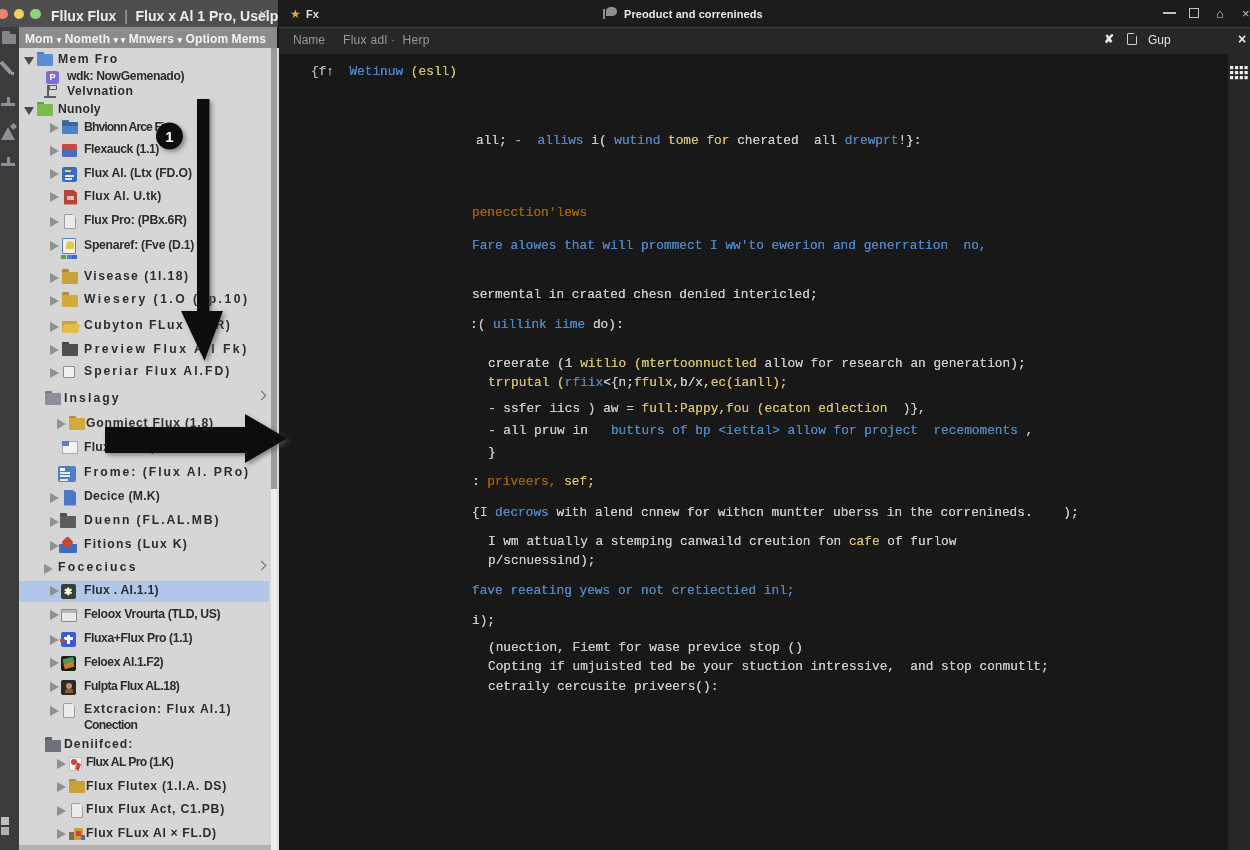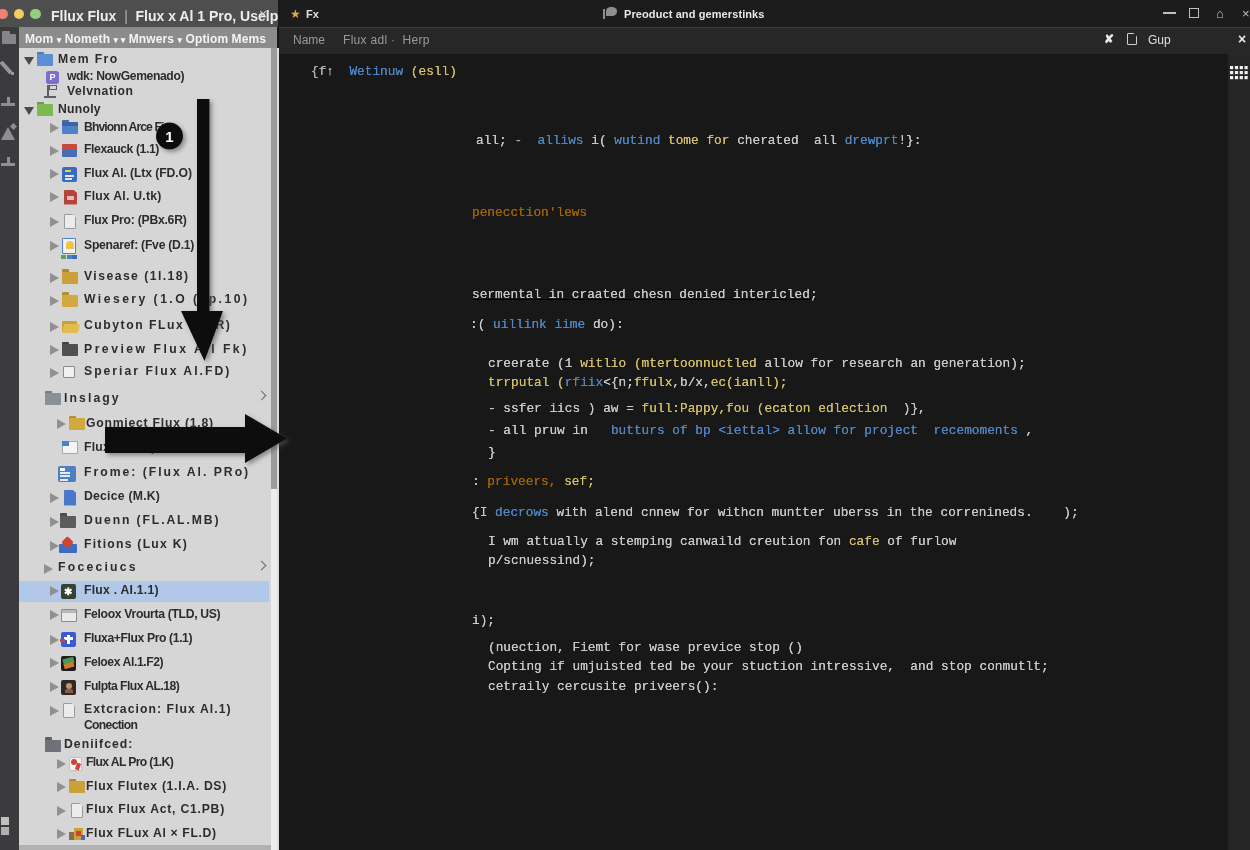--- a/index.html
+++ b/index.html
@@ -186,21 +186,21 @@
   <div style="position:absolute;left:271px;top:48px;width:6px;height:802px;background:#ededed;"></div>
   <div style="position:absolute;left:271px;top:48px;width:6px;height:441px;background:#9b9b9b;"></div>
   <div style="position:absolute;left:277px;top:48px;width:1.5px;height:802px;background:#dcdcdc;"></div>
 
   <div style="position:absolute;left:278.5px;top:0;width:971.5px;height:850px;background:#181818;"></div>
   <div style="position:absolute;left:278.5px;top:0;width:971.5px;height:27px;background:#1c1c1c;"></div>
   <div style="position:absolute;left:290px;top:7px;color:#e2aa3a;font-size:12px;">★</div>
   <div style="position:absolute;left:306px;top:8px;color:#e0e0e0;font-size:11px;font-weight:bold;">Fx</div>
   <div style="position:absolute;left:603px;top:9px;width:1.5px;height:10px;background:#8e8e8e;"></div>
     <div style="position:absolute;left:606px;top:7px;width:11px;height:9px;background:#8e8e8e;border-radius:45% 45% 45% 0;"></div>
-  <div style="position:absolute;left:624px;top:8px;color:#e8e8e8;font-size:11px;font-weight:bold;letter-spacing:.1px;">Preoduct and gemerstinks</div>
+  <div style="position:absolute;left:624px;top:8px;color:#e8e8e8;font-size:11px;font-weight:bold;letter-spacing:.1px;">Preoduct and correnineds</div>
   <div style="position:absolute;left:1163px;top:12px;width:13px;height:1.5px;background:#c0c0c0;"></div>
   <div style="position:absolute;left:1189px;top:8px;width:10px;height:10px;border:1.5px solid #c0c0c0;"></div>
   <div style="position:absolute;left:1216px;top:6px;color:#c0c0c0;font-size:13px;">⌂</div>
   <div style="position:absolute;left:1242px;top:6px;color:#c0c0c0;font-size:13px;">×</div>
 
   <div style="position:absolute;left:278.5px;top:27px;width:971.5px;height:27px;background:#272727;border-top:1px solid #3a3a3a;"></div>
   <div style="position:absolute;left:293px;top:33px;color:#9a9a9a;font-size:12px;">Name</div>
   <div style="position:absolute;left:343px;top:33px;color:#9a9a9a;font-size:12px;letter-spacing:.3px;">Flux adl ·&nbsp;&nbsp;Herp</div>
   <div style="position:absolute;left:1104px;top:32px;color:#e8e8e8;font-size:12px;font-weight:bold;">✘</div>
   <div style="position:absolute;left:1127px;top:33px;width:10px;height:12px;border:1.3px solid #d0d0d0;border-radius:1px;clip-path:polygon(0 0,65% 0,100% 30%,100% 100%,0 100%);"></div>
@@ -222,31 +222,33 @@
       <rect x="1" y="11" width="3.2" height="3.2"></rect>
         <rect x="5.9" y="11" width="3.2" height="3.2"></rect>
         <rect x="10.7" y="11" width="3.2" height="3.2"></rect>
         <rect x="15.5" y="11" width="3.2" height="3.2"></rect>
     </g>
   </svg>
 
 <div class="cl" style="left:311px;top:61.9px;"><span class="g">{f↑</span><span class="w">  </span><span class="b">Wetinuw </span><span class="y">(esll)</span></div>
 <div class="cl" style="left:476px;top:130.9px;"><span class="w">all; </span><span class="g">-</span><span class="w">  </span><span class="b">alliws</span><span class="w"> i( </span><span class="b">wutind</span><span class="y"> tome for</span><span class="w"> cherated  all </span><span class="b">drewprt</span><span class="w">!}:</span></div>
 <div class="cl" style="left:472px;top:203.4px;"><span class="r">penecction'lews</span></div>
+<div class="cl" style="left:472px;top:235.9px;"><span class="b">Fare alowes that will prommect I ww'to ewerion and generration  no,</span></div>
 <div class="cl" style="left:472px;top:284.9px;text-decoration:underline;"><span class="w">sermental in craated chesn denied intericled;</span></div>
 <div class="cl" style="left:470px;top:315.4px;"><span class="w">:( </span><span class="b">uillink iime</span><span class="w"> do):</span></div>
 <div class="cl" style="left:488px;top:353.9px;"><span class="w">creerate (1 </span><span class="y">witlio (mtertoonnuctled</span><span class="w"> allow for research an generation);</span></div>
 <div class="cl" style="left:488px;top:372.9px;"><span class="y">trrputal (</span><span class="b">rfiix</span><span class="w">&lt;{n;</span><span class="y">ffulx</span><span class="w">,b/x,</span><span class="y">ec(ianll);</span></div>
 <div class="cl" style="left:488px;top:398.9px;"><span class="w">- ssfer iics ) aw = </span><span class="y">full:Pappy,fou (ecaton edlection</span><span class="w">  )},</span></div>
 <div class="cl" style="left:488px;top:420.9px;"><span class="w">- all pruw in   </span><span class="b">butturs of bp &lt;iettal&gt; allow for project  recemoments</span><span class="w"> ,</span></div>
 <div class="cl" style="left:488px;top:442.9px;"><span class="w">}</span></div>
 <div class="cl" style="left:472px;top:472.4px;"><span class="w">: </span><span class="r">priveers,</span><span class="w"> </span><span class="y">sef;</span></div>
 <div class="cl" style="left:472px;top:503.4px;"><span class="w">{I </span><span class="b">decrows</span><span class="w"> with alend cnnew for withcn muntter uberss in the correnineds.    );</span></div>
 <div class="cl" style="left:488px;top:531.9px;"><span class="w">I wm attually a stemping canwaild creution fon </span><span class="y">cafe</span><span class="w"> of furlow</span></div>
 <div class="cl" style="left:488px;top:550.9px;"><span class="w">p/scnuessind);</span></div>
+<div class="cl" style="left:472px;top:581.4px;"><span class="b">fave reeating yews or not cretiectied inl;</span></div>
 <div class="cl" style="left:472px;top:611.4px;"><span class="w">i);</span></div>
 <div class="cl" style="left:488px;top:637.9px;"><span class="w">(nuection, Fiemt for wase previce stop ()</span></div>
 <div class="cl" style="left:488px;top:657.4px;"><span class="w">Copting if umjuisted ted be your stuction intressive,  and stop conmutlt;</span></div>
 <div class="cl" style="left:488px;top:676.9px;"><span class="w">cetraily cercusite priveers():</span></div>
 
   <svg style="position:absolute;left:0;top:0;" width="1250" height="850" viewBox="0 0 1250 850">
     <defs>
         <filter id="sh" x="-20%" y="-20%" width="150%" height="150%">
           <feDropShadow dx="2.5" dy="2.5" stdDeviation="2" flood-color="#555" flood-opacity="0.6"></feDropShadow>
         </filter>

